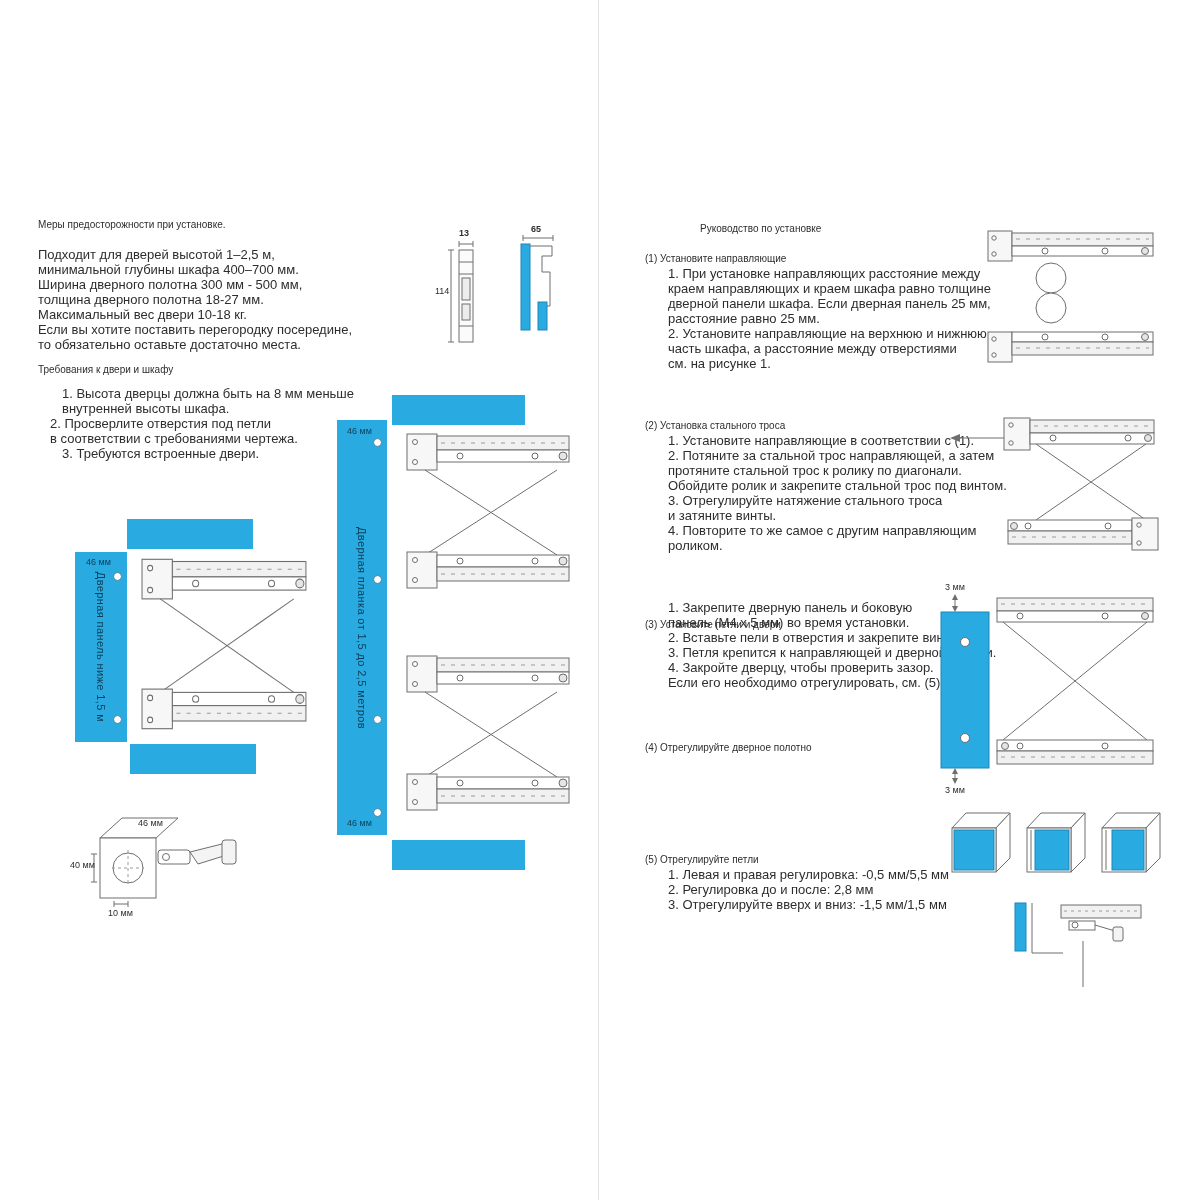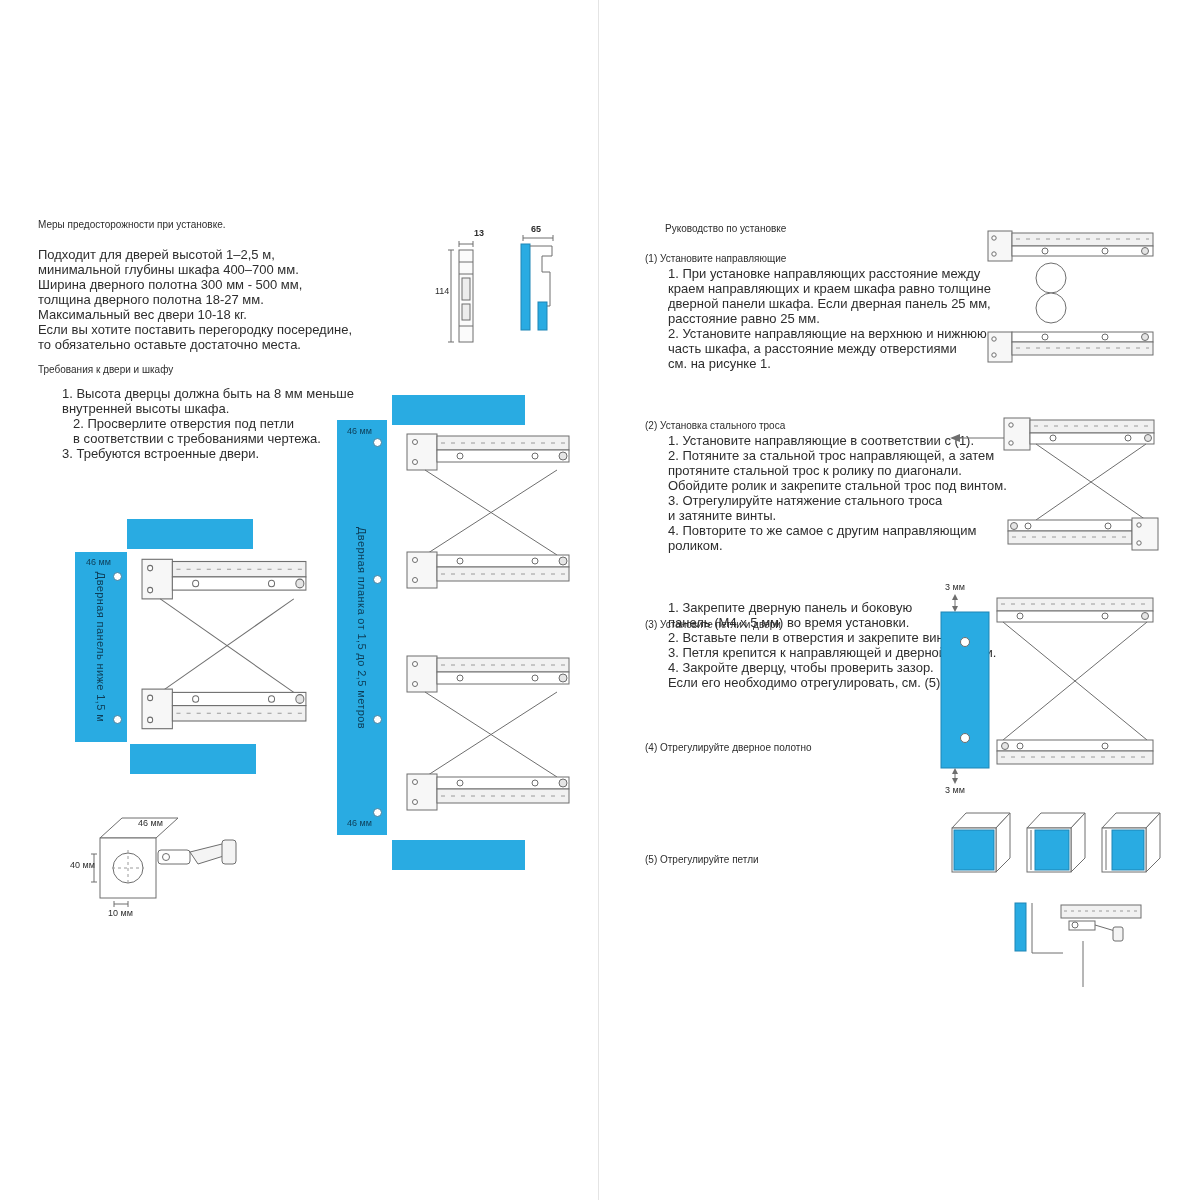--- a/index.html
+++ b/index.html
@@ -27,26 +27,26 @@
   <div class="abs txt" style="left:38px; top:247px;">Подходит для дверей высотой 1–2,5 м,
 минимальной глубины шкафа 400–700 мм.
 Ширина дверного полотна 300 мм - 500 мм,
 толщина дверного полотна 18-27 мм.
 Максимальный вес двери 10-18 кг.
 Если вы хотите поставить перегородку посередине,
 то обязательно оставьте достаточно места.</div>
   <div class="abs heading" style="left:38px; top:362px;">Требования к двери и шкафу</div>
   <div class="abs txt" style="left:62px; top:386px;">1. Высота дверцы должна быть на 8 мм меньше
 внутренней высоты шкафа.</div>
-  <div class="abs txt" style="left:73px; top:416px;">2. Просверлите отверстия под петли
+  <div class="abs txt" style="left:50px; top:416px;">2. Просверлите отверстия под петли
 в соответствии с требованиями чертежа.</div>
   <div class="abs txt" style="left:62px; top:446px;">3. Требуются встроенные двери.</div>
 
   <div class="abs" style="left:435px; top:228px; width:150px; height:130px;">
-    <span class="abs dim" style="left:39px; top:0px;font-weight:bold;">13</span>
+    <span class="abs dim" style="left:24px; top:0px;font-weight:bold;">13</span>
     <span class="abs dim" style="left:96px; top:-4px;font-weight:bold;">65</span>
     <span class="abs dim" style="left:0px; top:58px;">114</span>
     <svg width="150" height="130" viewBox="0 0 150 130">
       <g stroke="#6e6e6e" fill="none" stroke-width="1">
         <line x1="24" y1="16" x2="38" y2="16"></line>
         <line x1="24" y1="13" x2="24" y2="19"></line>
           <line x1="38" y1="13" x2="38" y2="19"></line>
         <rect x="24" y="22" width="14" height="92" fill="#fbfbfb"></rect>
         <line x1="24" y1="34" x2="38" y2="34"></line>
         <line x1="24" y1="46" x2="38" y2="46"></line>
@@ -185,21 +185,21 @@
           <line x1="58" y1="91" x2="58" y2="97"></line>
         <rect x="88" y="40" width="32" height="14" rx="3"></rect>
         <circle cx="96" cy="47" r="3.5"></circle>
         <polygon points="120,42 152,34 160,44 128,54" fill="#f4f4f4"></polygon>
         <rect x="152" y="30" width="14" height="24" rx="3" fill="#f4f4f4"></rect>
       </g>
     </svg>
   </div>
 
 
-  <div class="abs heading" style="left:645px; top:221px;padding-left:20px;">Руководство по установке</div>
+  <div class="abs heading" style="left:680px; top:221px;padding-left:20px;">Руководство по установке</div>
 
   <div class="abs heading" style="left:645px; top:251px;">(1) Установите направляющие</div>
   <div class="abs txt" style="left:668px; top:266px;">1. При установке направляющих расстояние между
 краем направляющих и краем шкафа равно толщине
 дверной панели шкафа. Если дверная панель 25 мм,
 расстояние равно 25 мм.
 2. Установите направляющие на верхнюю и нижнюю
 часть шкафа, а расстояние между отверстиями
 см. на рисунке 1.</div>
 
@@ -217,20 +217,23 @@
   <div class="abs txt" style="left:668px; top:600px;">1. Закрепите дверную панель и боковую
 панель (М4 х 5 мм) во время установки.
 2. Вставьте пели в отверстия и закрепите винтами.
 3. Петля крепится к направляющей и дверной панели.
 4. Закройте дверцу, чтобы проверить зазор.
 Если его необходимо отрегулировать, см. (5).</div>
 
   <div class="abs heading" style="left:645px; top:740px;">(4) Отрегулируйте дверное полотно</div>
 
   <div class="abs heading" style="left:645px; top:852px;">(5) Отрегулируйте петли</div>
+  <div class="abs txt" style="left:668px; top:867px;">1. Левая и правая регулировка: -0,5 мм/5,5 мм
+2. Регулировка до и после: 2,8 мм
+3. Отрегулируйте вверх и вниз: -1,5 мм/1,5 мм</div>
 
   <svg class="abs" style="left:985px; top:228px;" width="175" height="140" viewBox="0 0 175 140">
     <g stroke="#6e6e6e" fill="#fff" stroke-width="1">
       <rect x="3" y="3" width="24" height="30" fill="#f7f7f7"></rect>
       <circle cx="9" cy="10" r="2.2"></circle>
         <circle cx="9" cy="26" r="2.2"></circle>
       <rect x="27" y="5" width="141" height="13" fill="#f1f1f1"></rect>
       <line x1="31" y1="11" x2="164" y2="11" stroke-dasharray="4,6" stroke="#9a9a9a"></line>
       <rect x="27" y="18" width="141" height="10"></rect>
       <circle cx="60" cy="23" r="3"></circle>

